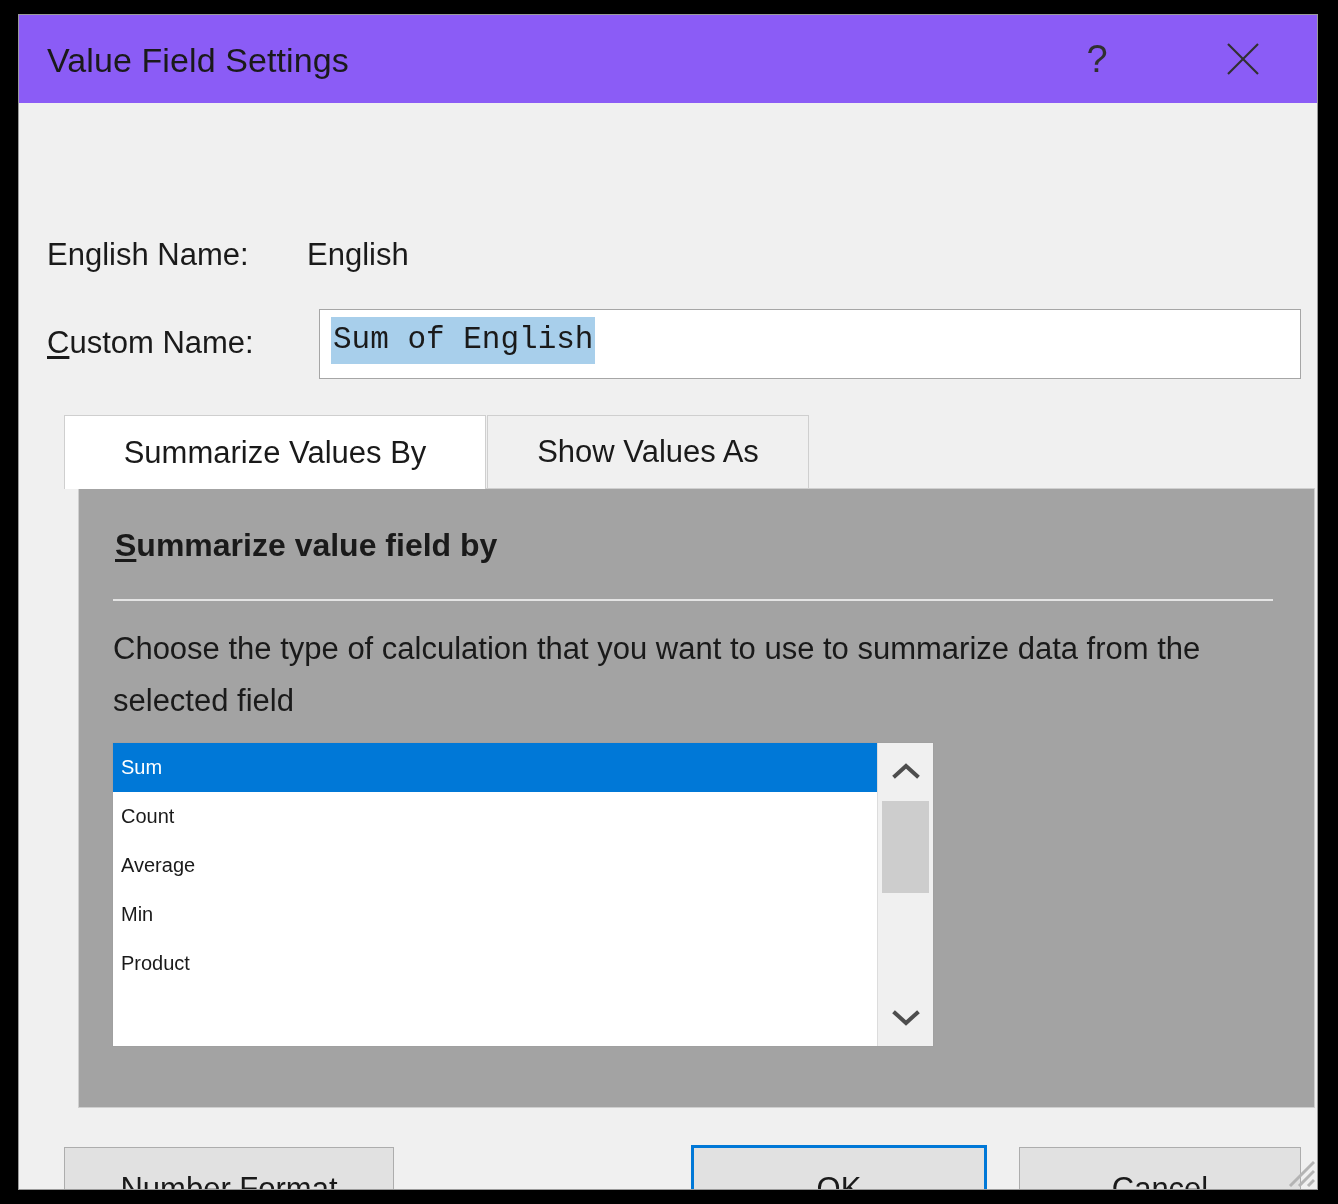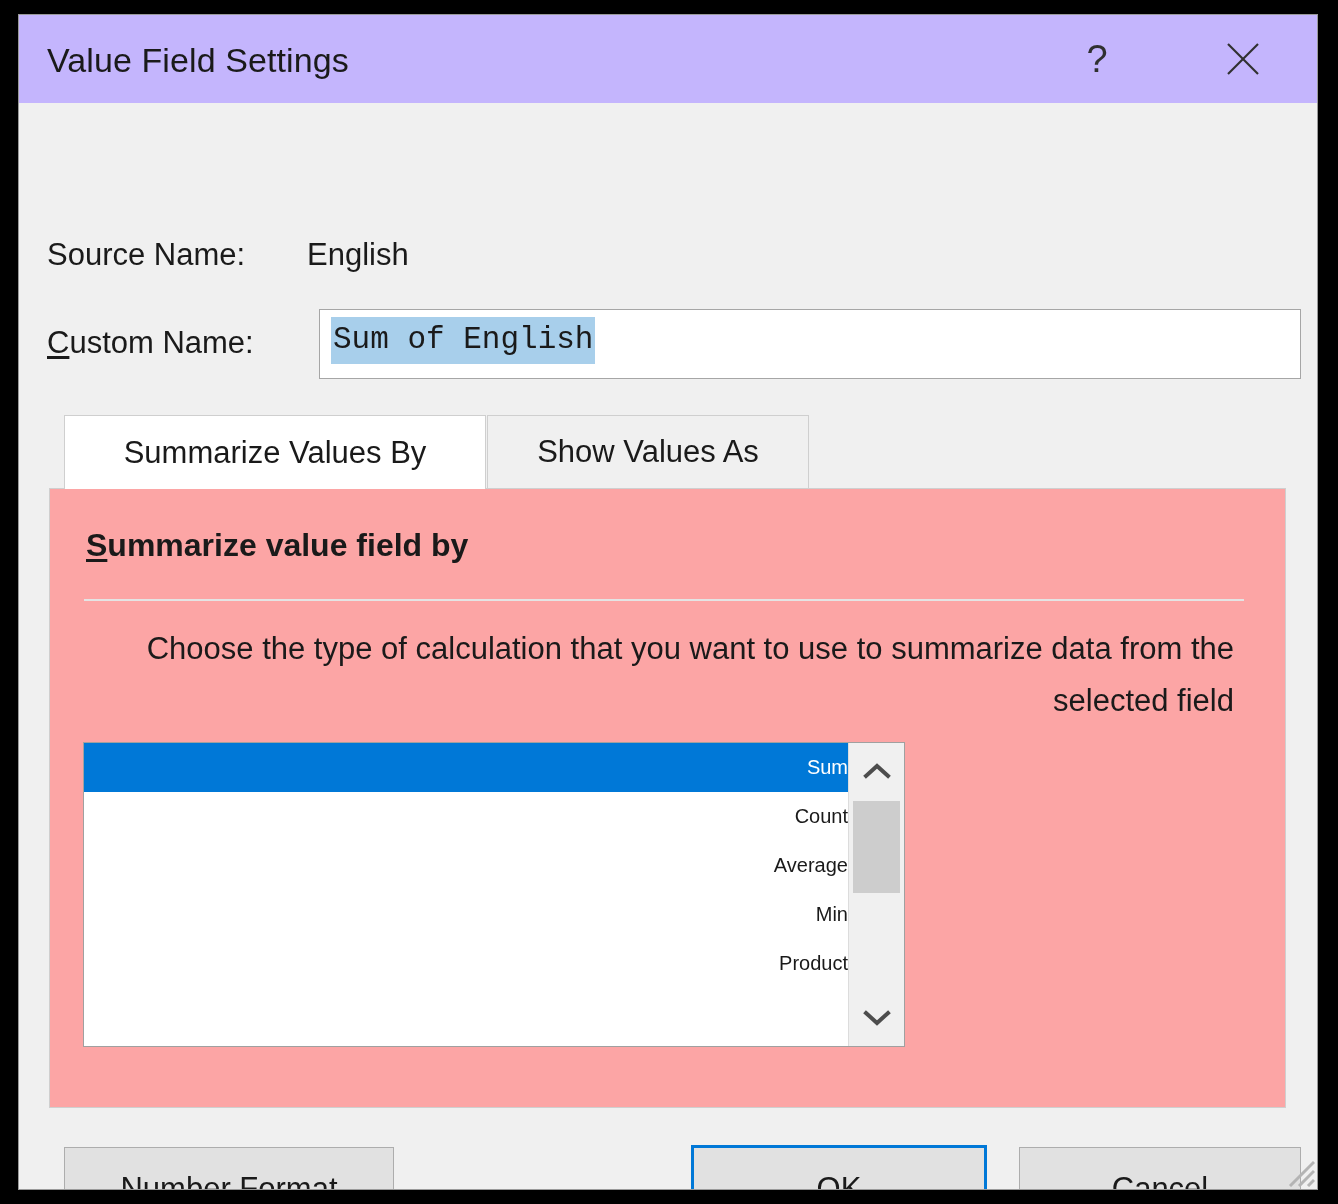--- a/index.html
+++ b/index.html
@@ -31,21 +31,21 @@
     background: #f0f0f0;
     border: 1px solid #9a9a9a;
     box-sizing: border-box;
     overflow: hidden;
   }
 
   
   .titlebar {
     position: relative;
     height: 88px;
-    background: #c4b5fd;
+    background: #8b5cf6;
     box-sizing: border-box;
   }
   .title-text {
     position: absolute;
     left: 28px;
     top: 26px;
     font-size: 34px;
     color: #1a1a1a;
     letter-spacing: 0.1px;
     white-space: nowrap;
@@ -143,29 +143,28 @@
     width: 322px;
     background: #f0f0f0;
     border: 1px solid #cfcfcf;
     border-bottom: 1px solid #cfcfcf;
     z-index: 2;
   }
 
   
   .tabpanel {
     position: absolute;
-    left: 30px;
+    left: 59px;
     top: 385px;
     width: 1237px;
     height: 620px;
-    background: #fca5a5;
+    background: #a3a3a3;
     border: 1px solid #cfcfcf;
     box-sizing: border-box;
     z-index: 1;
-    text-align: right;
   }
   .panel-heading {
     position: absolute;
     left: 36px;
     top: 38px;
     font-size: 32px;
     font-weight: bold;
     color: #1a1a1a;
     white-space: nowrap;
   }
@@ -307,21 +306,21 @@
       <div class="win-btn close-btn">
         <svg class="close-glyph" viewBox="0 0 40 40">
           <line x1="5" y1="5" x2="35" y2="35" stroke="#303030" stroke-width="2.2"></line>
           <line x1="35" y1="5" x2="5" y2="35" stroke="#303030" stroke-width="2.2"></line>
         </svg>
       </div>
     </div>
 
     <div class="dlg-body">
 
-      <div class="label-row src-label">Source Name:</div>
+      <div class="label-row src-label">English Name:</div>
       <div class="label-row src-value">English</div>
 
       <div class="label-row cust-label"><span class="accel">C</span><span>ustom Name:</span></div>
 
       <div class="cust-input" title="Custom Name">
         <span class="cust-input-text">Sum of English</span>
       </div>
 
       <div class="tabstrip">
         <div class="tab tab-active">

